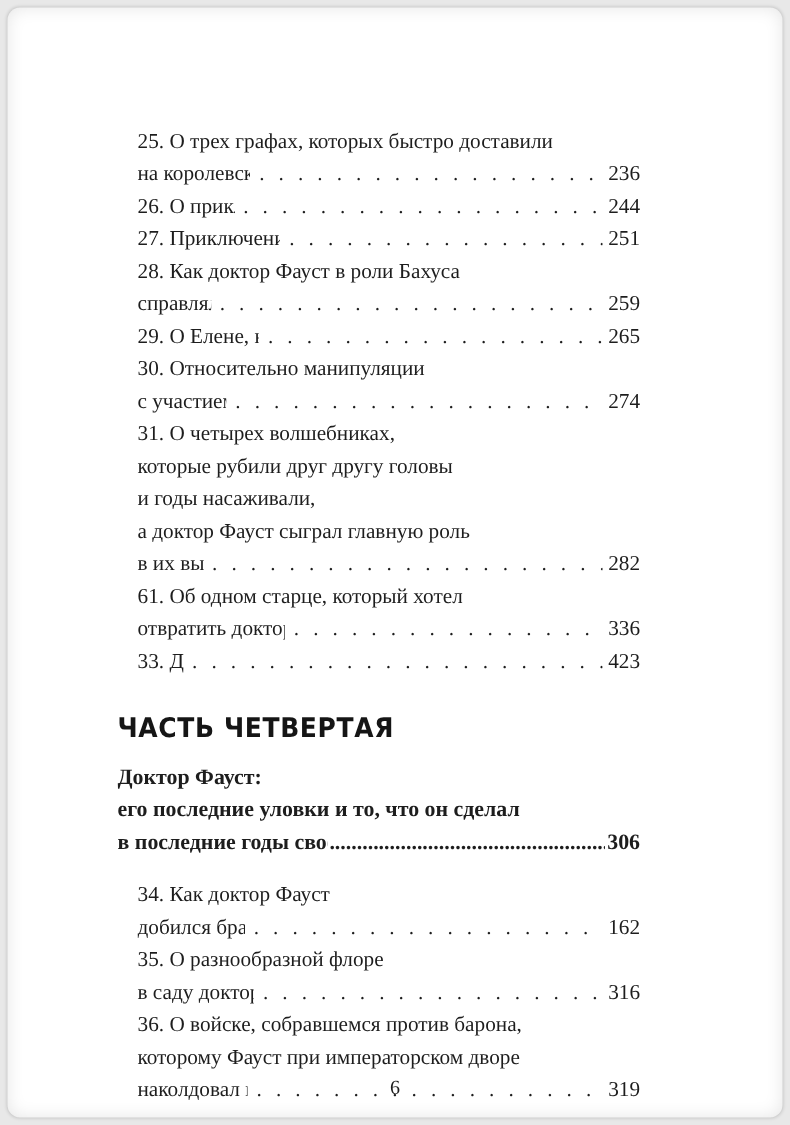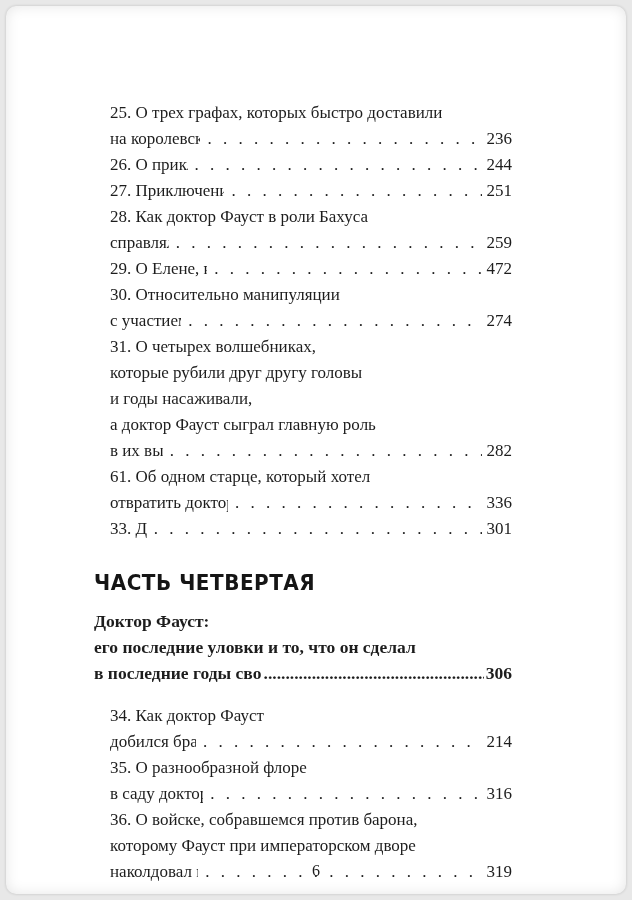--- a/index.html
+++ b/index.html
@@ -105,21 +105,21 @@
           <span class="toc-text">28. Как доктор Фауст в роли Бахуса</span>
         </div>
         <div class="toc-line">
           <span class="toc-text">справлял масленицу</span>
           <span class="leader"></span>
           <span class="toc-page">259</span>
         </div>
         <div class="toc-line">
           <span class="toc-text">29. О Елене, наколдованной из Греции</span>
           <span class="leader"></span>
-          <span class="toc-page">472</span>
+          <span class="toc-page">265</span>
         </div>
         <div class="toc-line">
           <span class="toc-text">30. Относительно манипуляции</span>
         </div>
         <div class="toc-line">
           <span class="toc-text">с участием четырех колес</span>
           <span class="leader"></span>
           <span class="toc-page">274</span>
         </div>
         <div class="toc-line">
@@ -143,21 +143,21 @@
           <span class="toc-text">61. Об одном старце, который хотел</span>
         </div>
         <div class="toc-line">
           <span class="toc-text">отвратить доктора Фауста от его безбожной жизни</span>
           <span class="leader"></span>
           <span class="toc-page">336</span>
         </div>
         <div class="toc-line">
           <span class="toc-text">33. Договор</span>
           <span class="leader"></span>
-          <span class="toc-page">301</span>
+          <span class="toc-page">423</span>
         </div>
       </div>
 
     <div class="part-heading">ЧАСТЬ ЧЕТВЕРТАЯ</div>
 
     <div class="subtitle" id="section-subtitle">
         <div class="toc-line">
           <span class="toc-text">Доктор Фауст:</span>
         </div>
         <div class="toc-line">
@@ -170,21 +170,21 @@
         </div>
       </div>
 
     <div class="toc-bottom indented" id="toc-bottom">
         <div class="toc-line">
           <span class="toc-text">34. Как доктор Фауст</span>
         </div>
         <div class="toc-line">
           <span class="toc-text">добился брака двух влюбленных</span>
           <span class="leader"></span>
-          <span class="toc-page">214</span>
+          <span class="toc-page">162</span>
         </div>
         <div class="toc-line">
           <span class="toc-text">35. О разнообразной флоре</span>
         </div>
         <div class="toc-line">
           <span class="toc-text">в саду доктора Фауста на Рождество</span>
           <span class="leader"></span>
           <span class="toc-page">316</span>
         </div>
         <div class="toc-line">

